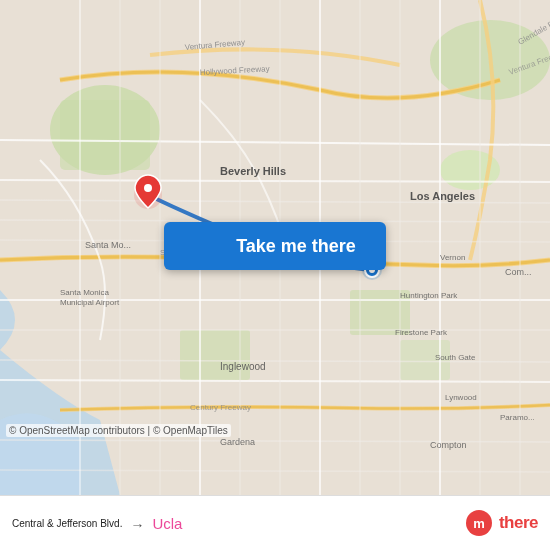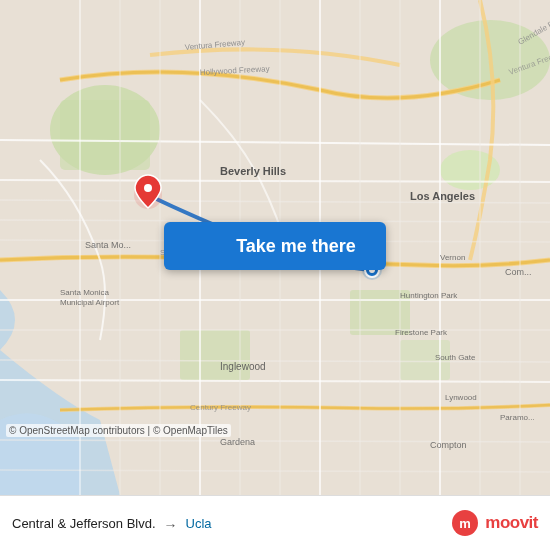--- a/index.html
+++ b/index.html
@@ -64,34 +64,34 @@
     }
 
     #route-info {
       display: flex;
       align-items: center;
       flex: 1;
       gap: 0;
     }
 
     #from-label {
-      font-size: 13px;
+      font-size: 10px;
       color: #222;
       font-weight: 500;
     }
 
     #arrow-icon {
       font-size: 14px;
       color: #555;
       margin: 0 8px;
     }
 
     #to-label {
-      font-size: 13px;
-      color: #0369a1;
+      font-size: 15px;
+      color: #ec4899;
       font-weight: 500;
     }
 
     #moovit-logo {
       display: flex;
       align-items: center;
       gap: 6px;
       margin-left: auto;
     }
 
@@ -236,15 +236,15 @@
     <span id="from-label">Central &amp; Jefferson Blvd.</span>
     <span id="arrow-icon">→</span>
     <span id="to-label">Ucla</span>
   </div>
 
   <div id="moovit-logo">
     <svg id="moovit-icon" viewBox="0 0 28 28" xmlns="http://www.w3.org/2000/svg">
       <circle cx="14" cy="14" r="13" fill="#e84040"></circle>
       <text x="14" y="19" font-size="13" fill="white" font-family="sans-serif" font-weight="bold" text-anchor="middle">m</text>
     </svg>
-    <span id="moovit-text">moovit</span>
+    <span id="moovit-text">there</span>
   </div>
 </div>
 
 </body></html>

